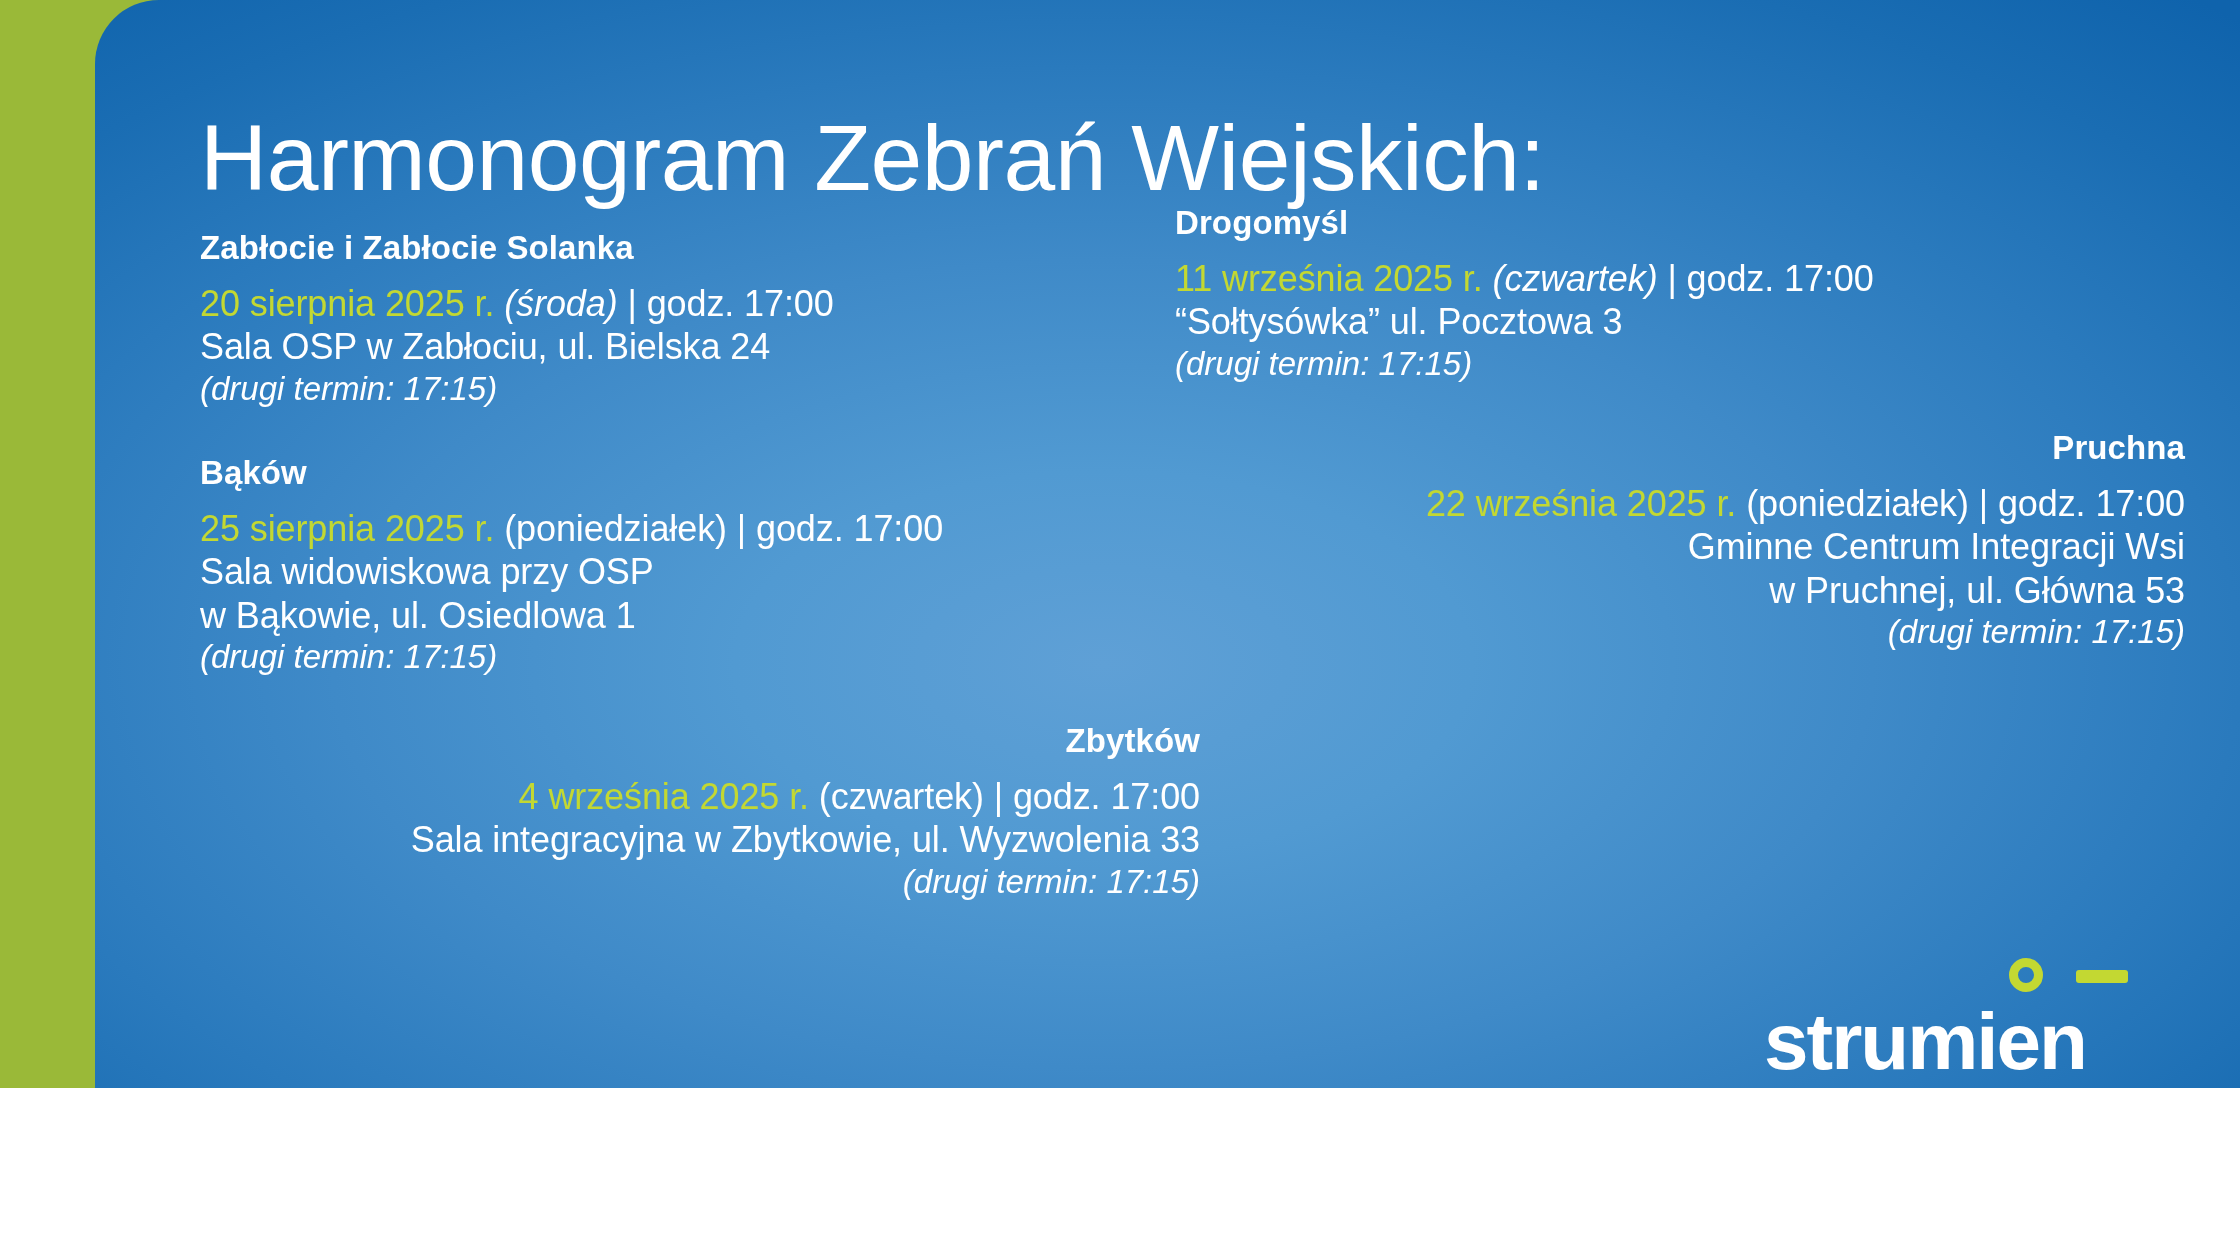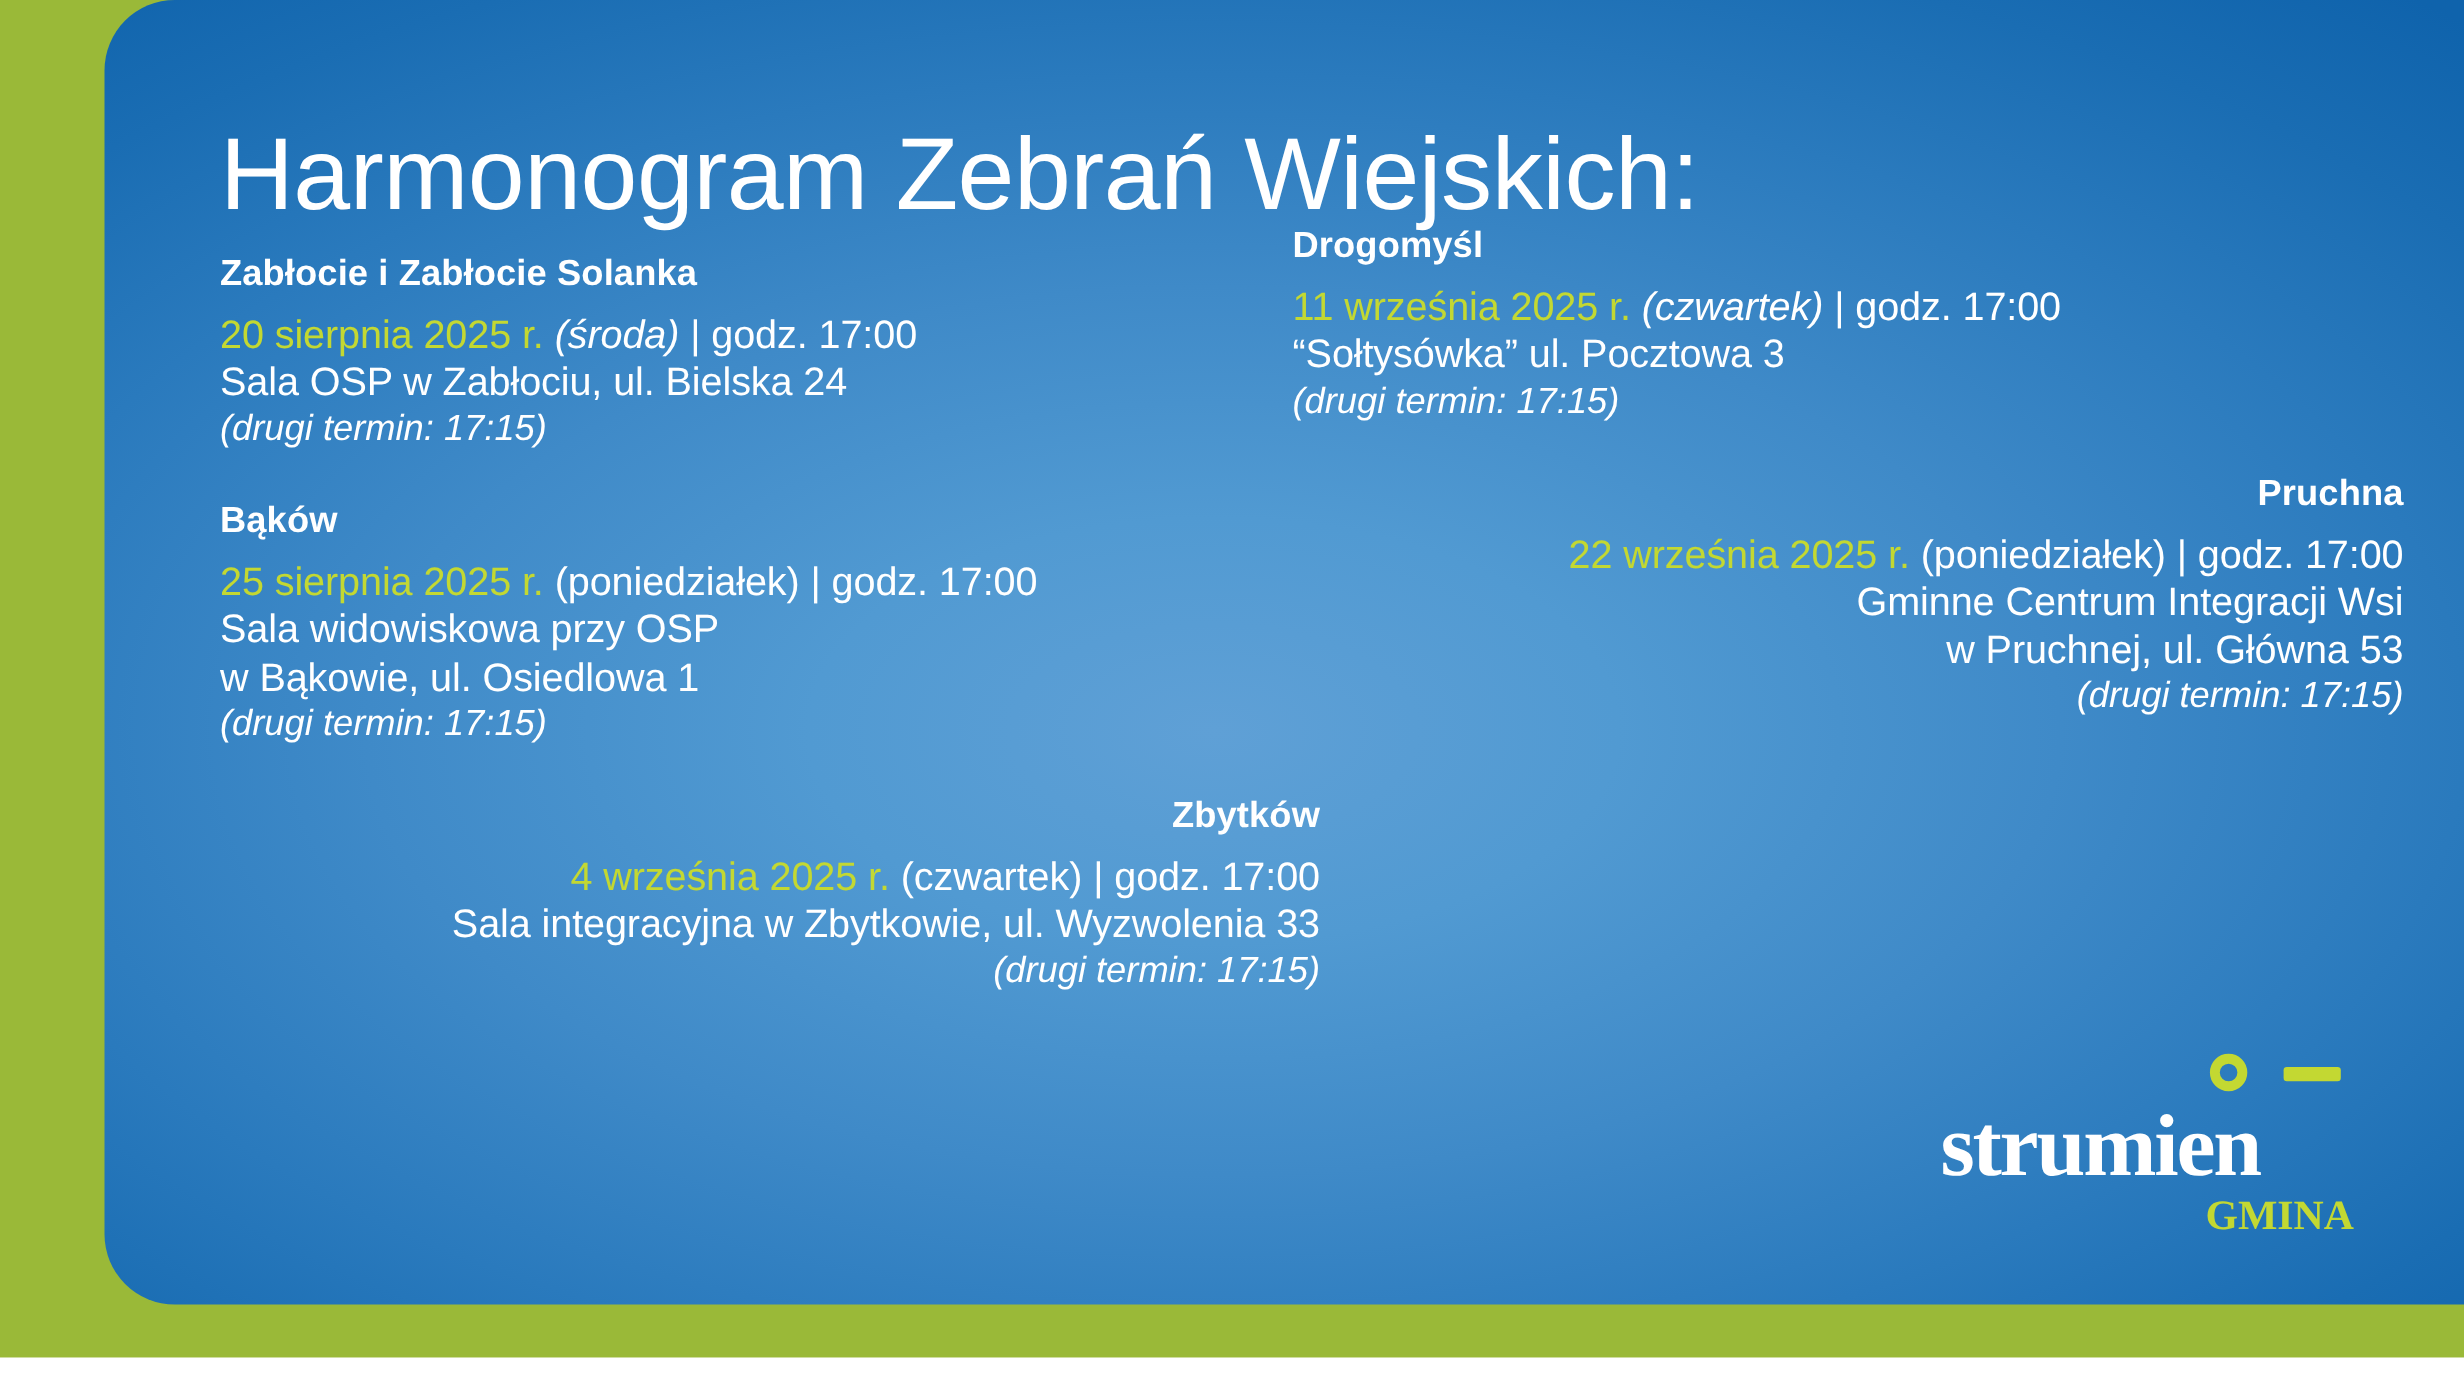--- a/index.html
+++ b/index.html
@@ -3,21 +3,21 @@
 <meta charset="utf-8">
 <style>
   html, body {
     margin: 0;
     padding: 0;
     background: #ffffff;
   }
   #poster {
     position: relative;
     width: 2240px;
-    height: 1234px;
+    height: 1088px;
     overflow: hidden;
     background: #9ab938;
     font-family: "Liberation Sans", sans-serif;
   }
 
   
   #green-plate {
     position: absolute;
     left: 0;
     top: 0;
@@ -107,21 +107,20 @@
     white-space: nowrap;
   }
 
   
   #logo {
     position: absolute;
     right: 96px;
     bottom: 68px;
     width: 380px;
     height: 160px;
-    font-family: Liberation Serif, serif;
   }
   #logo-word {
     position: absolute;
     left: 0;
     top: 44px;
     font-size: 80px;
     font-weight: 700;
     color: #ffffff;
     letter-spacing: -2px;
     line-height: 1;

